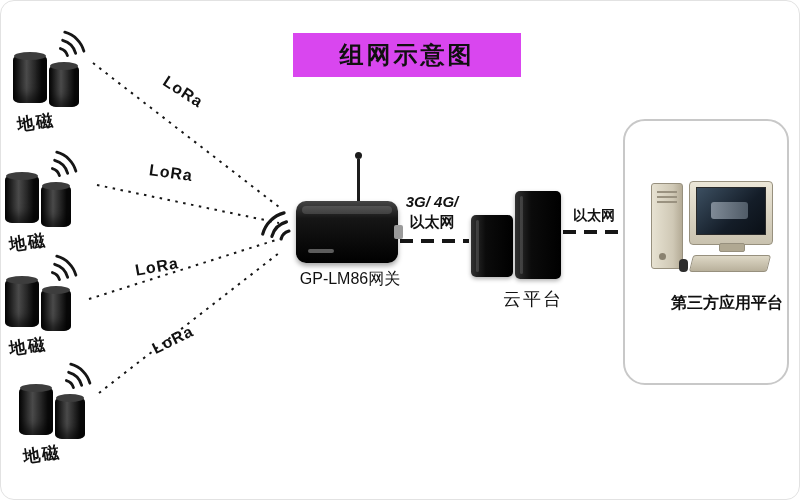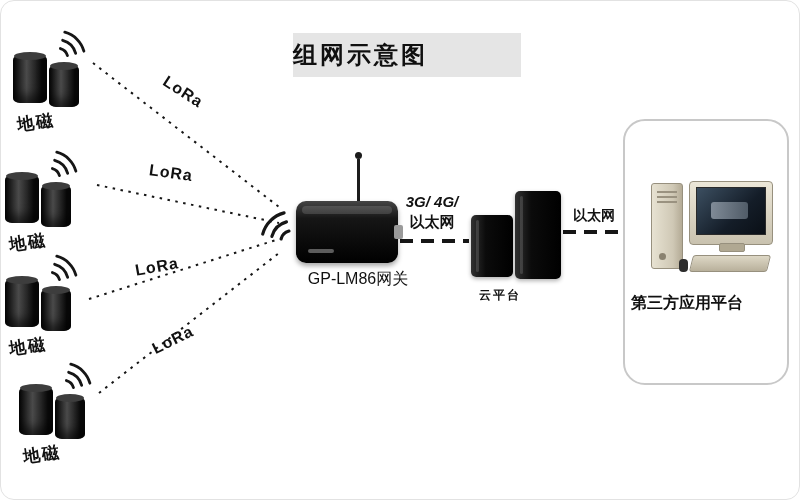--- a/index.html
+++ b/index.html
@@ -2,22 +2,22 @@
 <html><head>
 <meta charset="utf-8">
 <style>
   html,body { margin:0; padding:0; background:#ffffff; font-family:"Liberation Sans", sans-serif; }
   .canvas { position:relative; width:800px; height:500px; background:#ffffff; overflow:hidden;
             border:1px solid #e2e2e2; border-radius:14px; box-sizing:border-box; }
   .abs { position:absolute; }
 
   
   .title-banner { position:absolute; left:292px; top:32px; width:228px; height:44px;
-                  background:#e5e5e5; color:#101010; font-size:24px; font-weight:bold;
-                  text-align:left; line-height:44px; letter-spacing:3px; }
+                  background:#d946ef; color:#101010; font-size:24px; font-weight:bold;
+                  text-align:center; line-height:44px; letter-spacing:3px; }
 
   
   .sensor-group { position:absolute; width:110px; height:112px; }
   .cyl { position:absolute; background:linear-gradient(90deg,#050505,#4a4a4a 40%,#090909 85%);
          border-radius:7px/5px; box-shadow:inset 0 -8px 10px rgba(0,0,0,.55); }
   .cyl::before { content:""; position:absolute; left:1px; right:1px; top:-3px; height:8px;
                  border-radius:50%; background:#3d3d3d; }
   .cyl-a { left:4px; top:26px; width:34px; height:48px; }
   .cyl-b { left:40px; top:36px; width:30px; height:42px; }
   .sig { position:absolute; left:46px; top:-2px; width:34px; height:34px; }
@@ -34,33 +34,33 @@
   .gw-body::before { content:""; position:absolute; left:6px; top:5px; right:6px; height:8px;
                      background:rgba(255,255,255,.14); border-radius:5px; }
   .gw-led { position:absolute; left:12px; bottom:10px; width:26px; height:4px;
             background:#5c5c5c; border-radius:2px; }
   .gw-port { position:absolute; right:-5px; top:24px; width:9px; height:14px;
              background:#9a9a9a; border-radius:2px; }
   .antenna { position:absolute; left:356px; top:158px; width:3px; height:44px; background:#1c1c1c; }
   .antenna::before { content:""; position:absolute; top:-7px; left:-2px; width:7px; height:7px;
                      background:#1c1c1c; border-radius:50%; }
   .gw-sig { position:absolute; left:256px; top:206px; width:38px; height:38px; transform:scaleX(-1); }
-  .gw-label { position:absolute; left:292px; top:268px; width:130px; text-align:center;
+  .gw-label { position:absolute; left:284px; top:268px; width:130px; text-align:center;
               font-size:16px; color:#111; }
 
   
   .linktext { position:absolute; font-weight:bold; color:#111; font-size:15px; text-align:center; }
 
   
   .tower { position:absolute; background:linear-gradient(90deg,#323232,#0b0b0b 35%,#000);
            border-radius:5px; box-shadow:0 2px 4px rgba(0,0,0,.3); }
   .tower::before { content:""; position:absolute; left:5px; top:5px; bottom:5px; width:3px;
                    background:rgba(255,255,255,.14); border-radius:2px; }
-  .cloud-label { position:absolute; left:478px; top:286px; width:84px; text-align:left;
-                 font-size:12px; font-weight:bold; color:#111; letter-spacing:2px; }
+  .cloud-label { position:absolute; left:478px; top:286px; width:84px; text-align:right;
+                 font-size:18px; font-weight:normal; color:#111; letter-spacing:2px; }
 
   
   .tp-box { position:absolute; left:622px; top:118px; width:166px; height:266px;
             border:2px solid #c8c8c8; border-radius:22px; background:#fff; box-sizing:border-box; }
   .pc { position:absolute; left:640px; top:172px; width:136px; height:112px; }
   .pc-tower { position:absolute; left:10px; top:10px; width:30px; height:84px;
               background:linear-gradient(90deg,#e7e2d2,#cfc8b5 70%,#b4ab96);
               border:1px solid #97907e; border-radius:3px; }
   .pc-tower::before { content:""; position:absolute; left:5px; top:7px; right:5px; height:12px;
                       background:repeating-linear-gradient(180deg,#9a9280 0 2px,transparent 2px 5px); }
@@ -74,21 +74,21 @@
                border:1px solid #2a2a2a; }
   .pc-screen::before { content:""; position:absolute; left:20%; top:30%; width:55%; height:38%;
                        background:linear-gradient(90deg,#8f9aa6,#5b6773); border-radius:3px; opacity:.85; }
   .pc-stand { position:absolute; left:78px; top:70px; width:24px; height:7px; background:#b0a892;
               border:1px solid #97907e; border-radius:2px; }
   .pc-kbd { position:absolute; left:50px; top:82px; width:76px; height:15px;
             background:linear-gradient(180deg,#ded8c6,#b8b09b); border:1px solid #97907e;
             border-radius:3px; transform:skewX(-14deg); }
   .pc-mouse { position:absolute; left:38px; top:86px; width:9px; height:13px; background:#2c2c2c;
               border-radius:4px; }
-  .tp-label { position:absolute; left:630px; top:292px; width:152px; text-align:left;
+  .tp-label { position:absolute; left:630px; top:292px; width:152px; text-align:right;
               font-size:16px; font-weight:bold; color:#111; }
 </style>
 </head>
 <body>
 
 <div class="canvas">
 
   <svg class="abs" width="800" height="500" viewBox="0 0 800 500" style="left:0;top:0;" fill="none" stroke="#161616">
     <path d="M92,62 L278,206" stroke-width="2" stroke-dasharray="2.5 5.5"></path>
     <path d="M96,184 L278,222" stroke-width="2" stroke-dasharray="2.5 5.5"></path>

